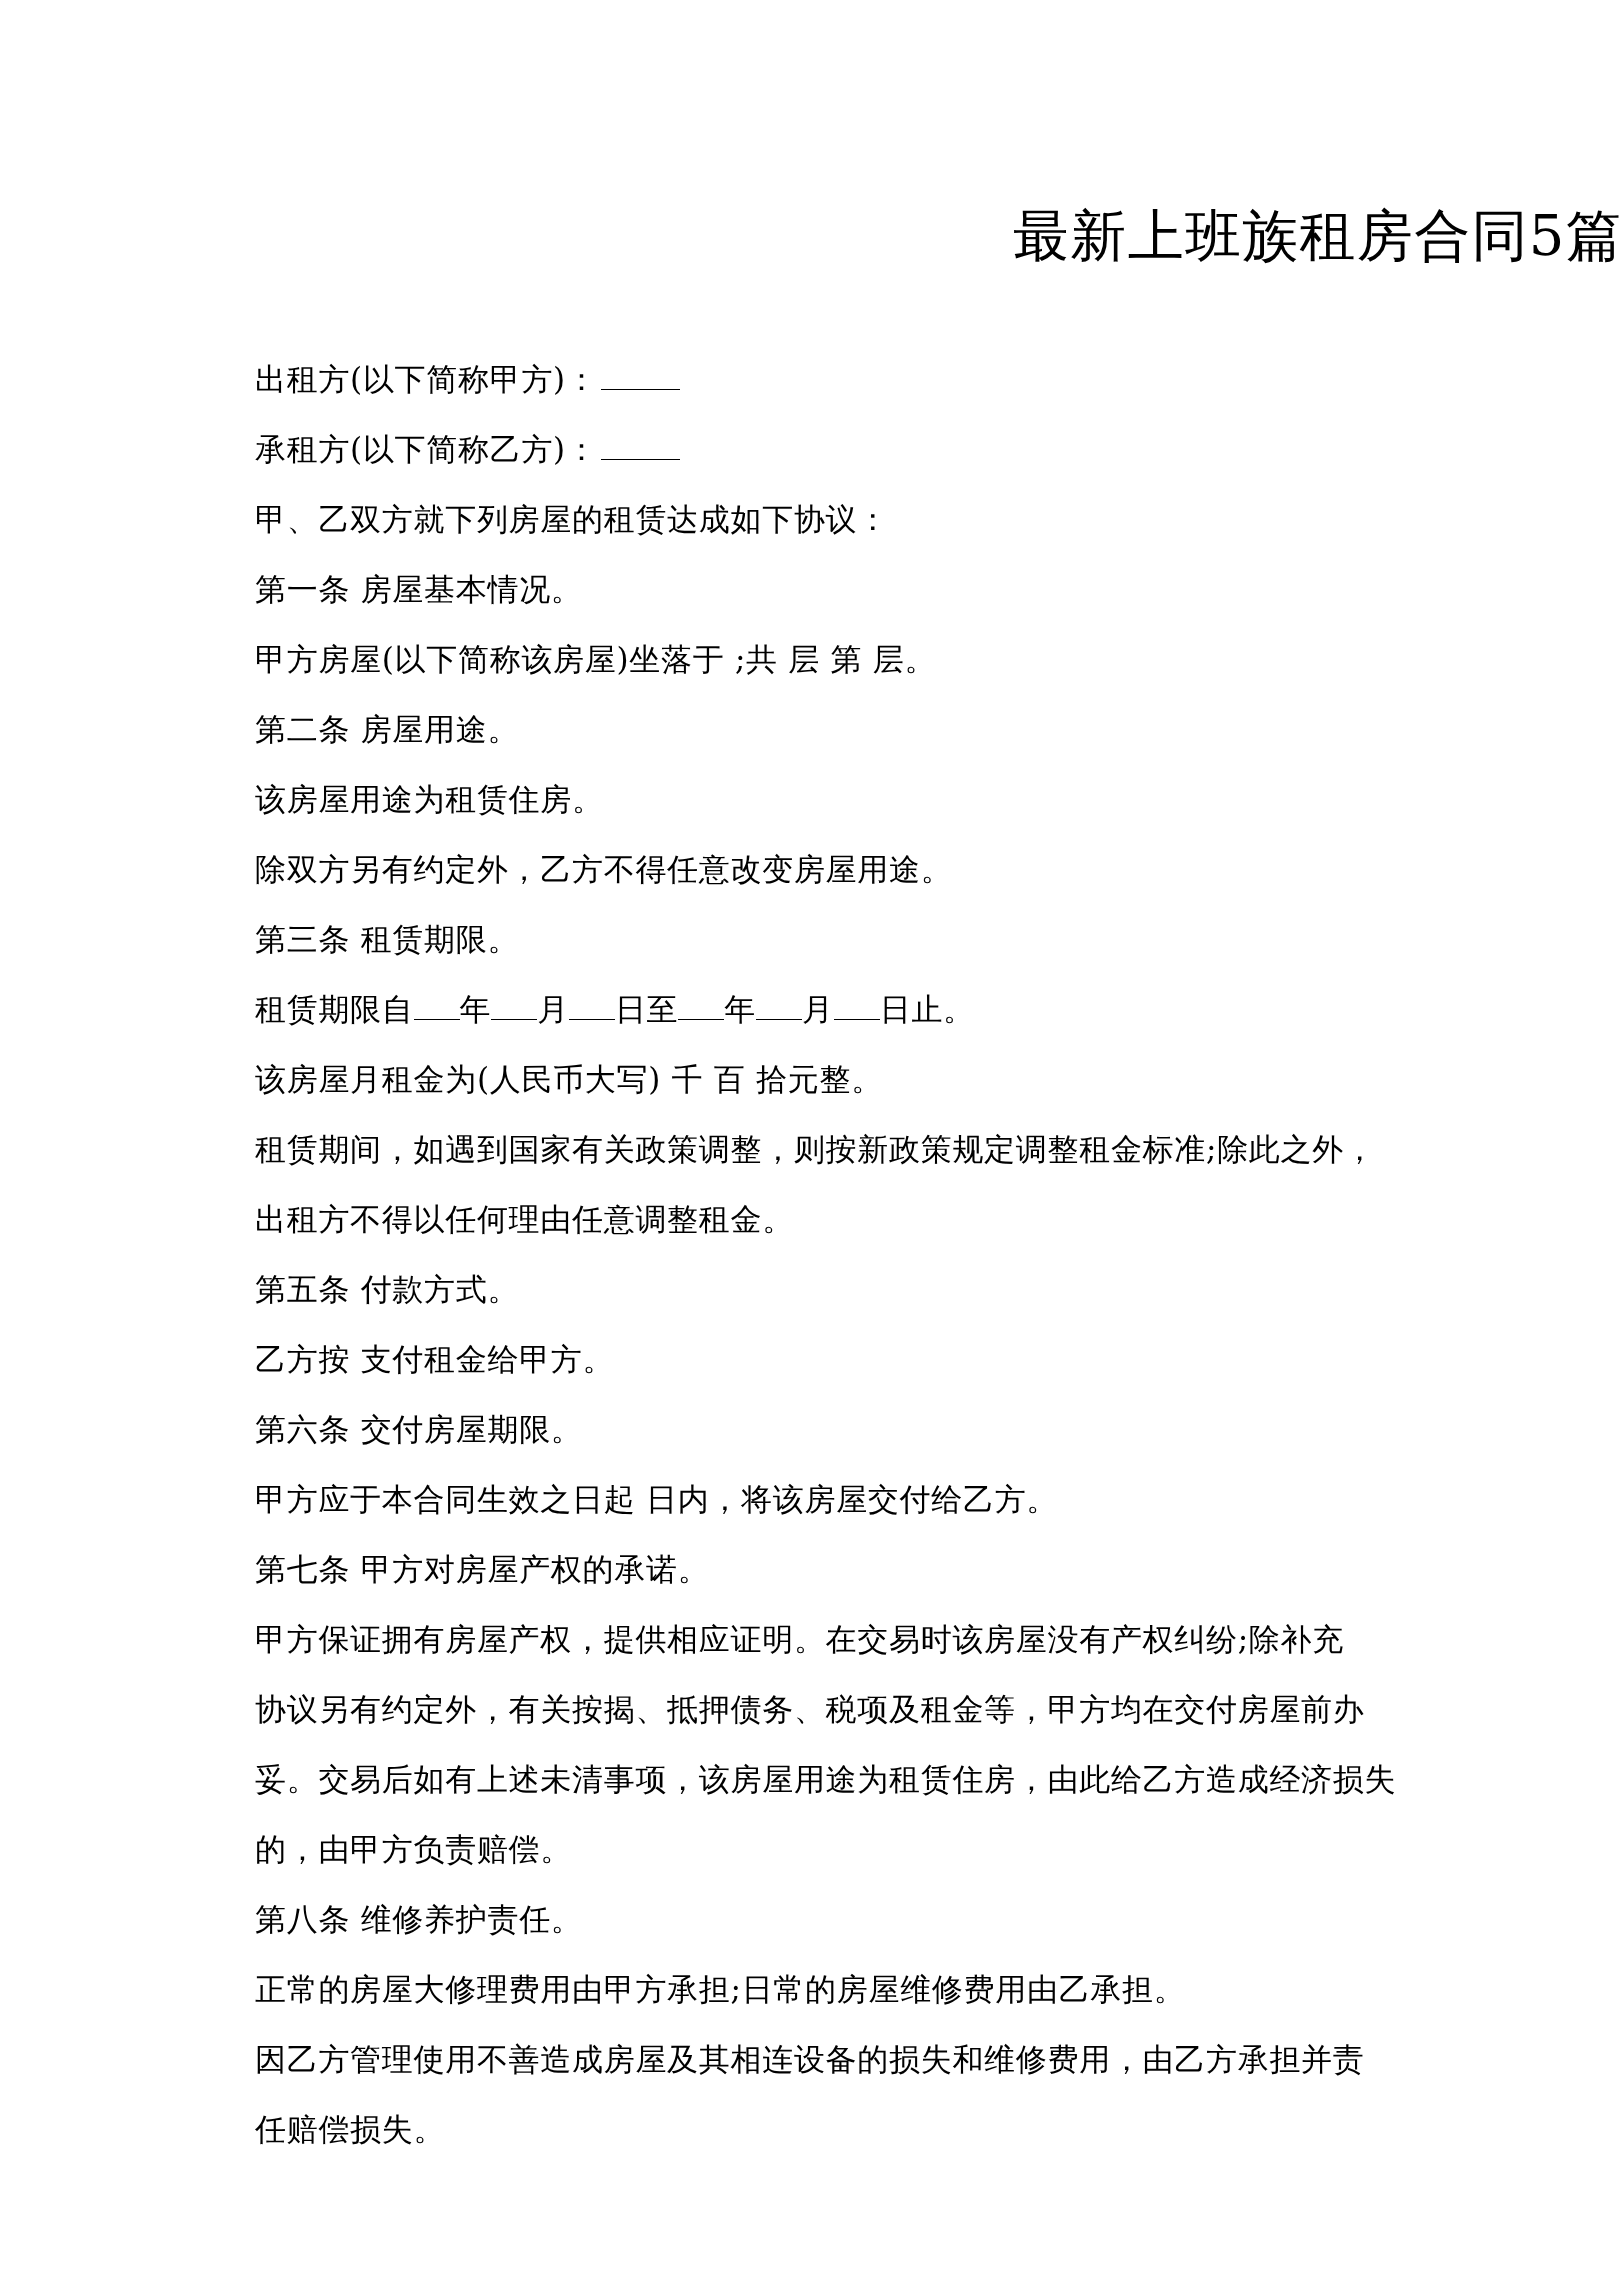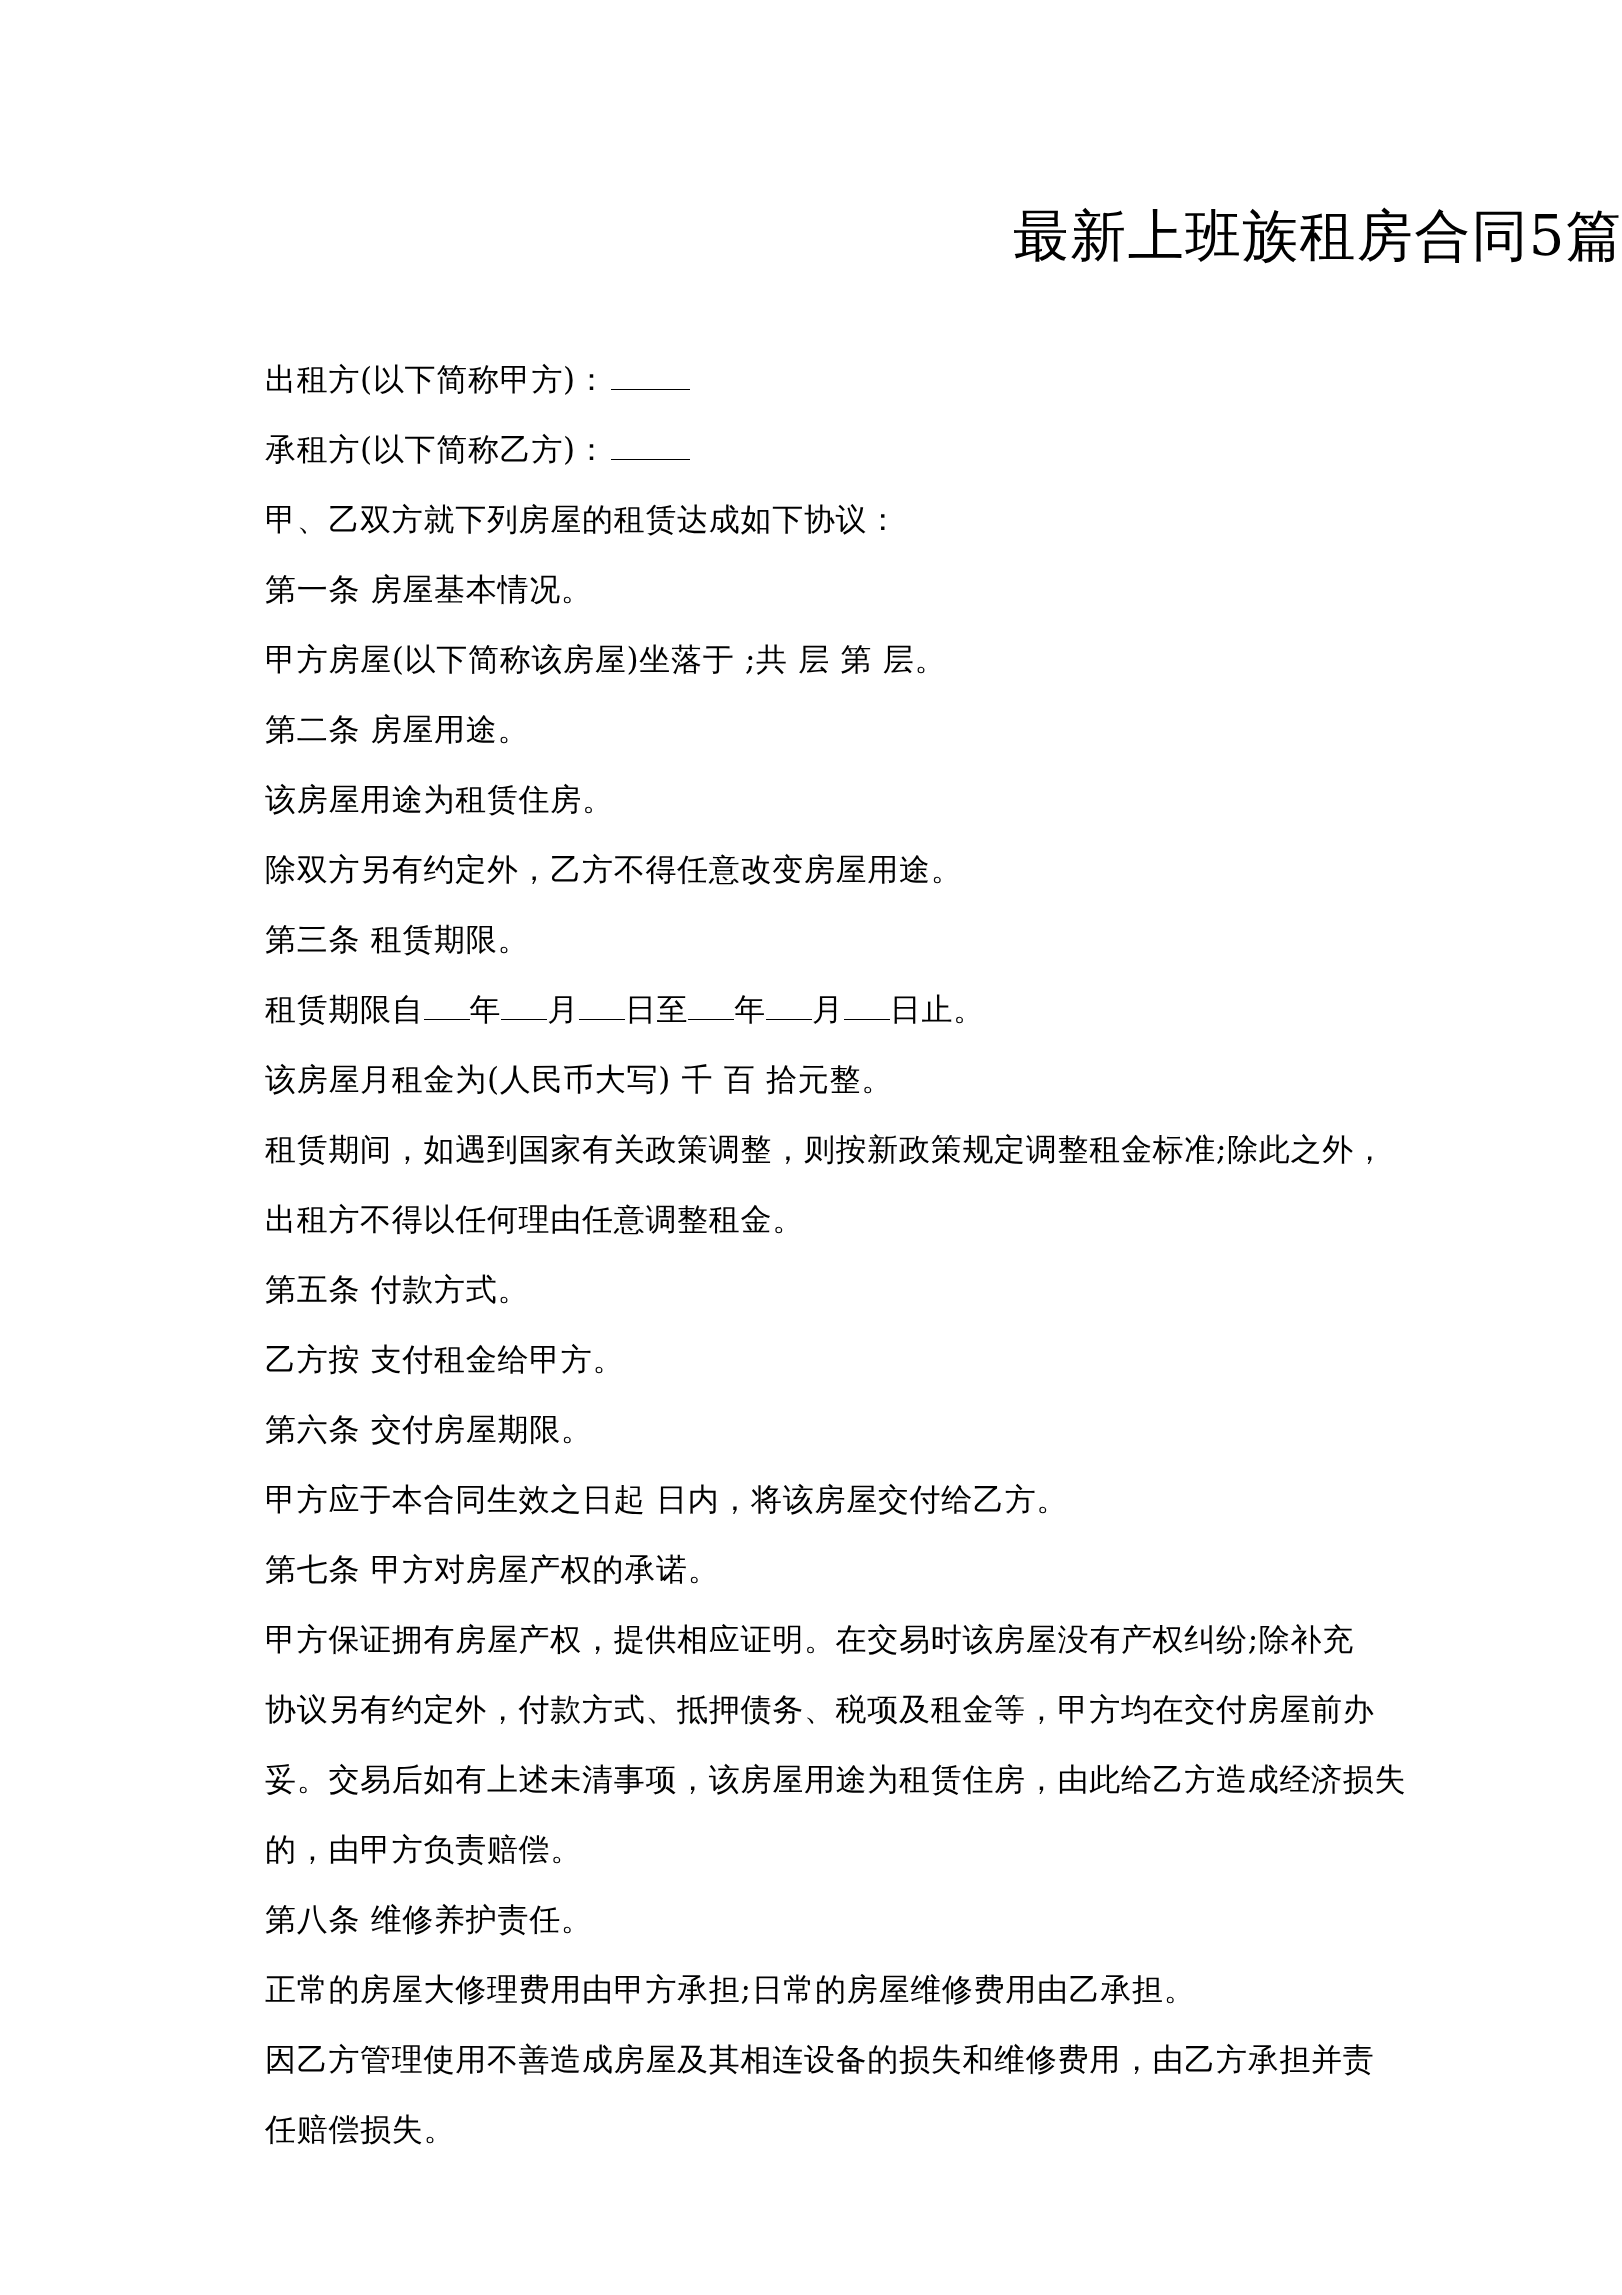--- a/index.html
+++ b/index.html
@@ -30,21 +30,21 @@
       top: 196px;
       text-align: right;
       font-size: 56px;
       line-height: 79px;
       letter-spacing: 1.3px;
       font-weight: normal;
       margin: 0;
     }
     .body {
       position: absolute;
-      left: 265px;
+      left: 255px;
       top: 353px;
       width: 1152px;
     }
     .line {
       font-size: 31px;
       height: 70px;
       line-height: 52px;
       white-space: nowrap;
       letter-spacing: 0.7px;
       margin: 0;
@@ -77,21 +77,21 @@
     <p class="line"><span>租赁期限自</span><span class="blank short"></span><span>年</span><span class="blank short"></span><span>月</span><span class="blank short"></span><span>日至</span><span class="blank short"></span><span>年</span><span class="blank short"></span><span>月</span><span class="blank short"></span><span>日止。</span></p>
     <p class="line">该房屋月租金为(人民币大写)  千  百  拾元整。</p>
     <p class="line">租赁期间，如遇到国家有关政策调整，则按新政策规定调整租金标准;除此之外，</p>
     <p class="line">出租方不得以任何理由任意调整租金。</p>
     <p class="line">第五条  付款方式。</p>
     <p class="line">乙方按  支付租金给甲方。</p>
     <p class="line">第六条  交付房屋期限。</p>
     <p class="line">甲方应于本合同生效之日起  日内，将该房屋交付给乙方。</p>
     <p class="line">第七条  甲方对房屋产权的承诺。</p>
     <p class="line">甲方保证拥有房屋产权，提供相应证明。在交易时该房屋没有产权纠纷;除补充</p>
-    <p class="line">协议另有约定外，付款方式、抵押债务、税项及租金等，甲方均在交付房屋前办</p>
+    <p class="line">协议另有约定外，有关按揭、抵押债务、税项及租金等，甲方均在交付房屋前办</p>
     <p class="line">妥。交易后如有上述未清事项，该房屋用途为租赁住房，由此给乙方造成经济损失</p>
     <p class="line">的，由甲方负责赔偿。</p>
     <p class="line">第八条  维修养护责任。</p>
     <p class="line">正常的房屋大修理费用由甲方承担;日常的房屋维修费用由乙承担。</p>
     <p class="line">因乙方管理使用不善造成房屋及其相连设备的损失和维修费用，由乙方承担并责</p>
     <p class="line">任赔偿损失。</p>
   </div>
 </div>
 
 

